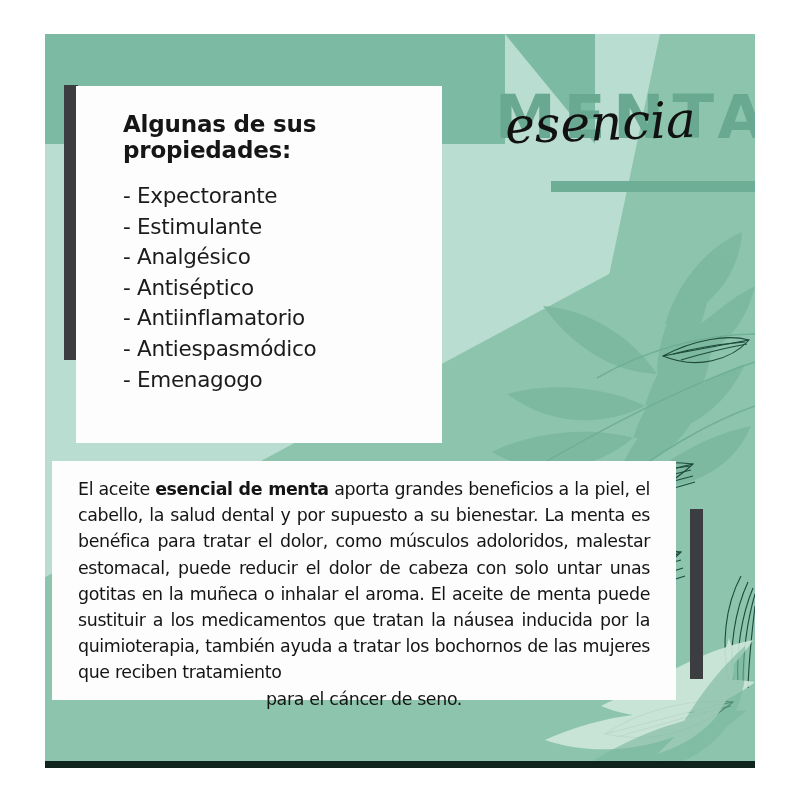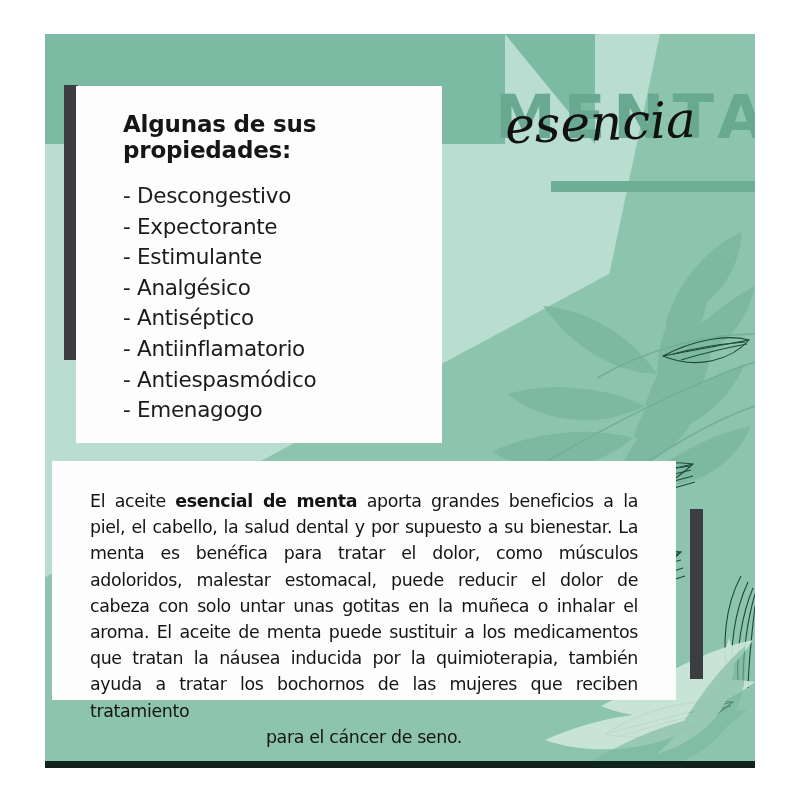--- a/index.html
+++ b/index.html
@@ -171,21 +171,21 @@
   }
   #desc-card {
     position: absolute;
     left: 7px;
     top: 427px;
     width: 624px;
     height: 239px;
     background: #fdfdfd;
   }
   #desc-text {
-    margin: 16px;
+    margin: 4px;
     padding: 11px 22px 0 22px;
     font-family: "DejaVu Sans", sans-serif;
     font-size: 17.4px;
     line-height: 26.2px;
     color: #141414;
     text-align: justify;
     letter-spacing: -0.35px;
   }
   #desc-text .hl {
     font-weight: 700;
@@ -291,21 +291,20 @@
   <div id="brand">
     <div id="brand-menta">MENTA</div>
     <div id="brand-esencia">esencia</div>
     <div id="brand-rule"></div>
   </div>
 
   <div id="props-accent"></div>
   <div id="props-card">
     <h1 id="props-title">Algunas de sus propiedades:</h1>
     <ul id="props-list">
-      <li>- Descongestivo</li>
       <li>- Expectorante</li>
       <li>- Estimulante</li>
       <li>- Analgésico</li>
       <li>- Antiséptico</li>
       <li>- Antiinflamatorio</li>
       <li>- Antiespasmódico</li>
       <li>- Emenagogo</li>
     </ul>
   </div>
 

